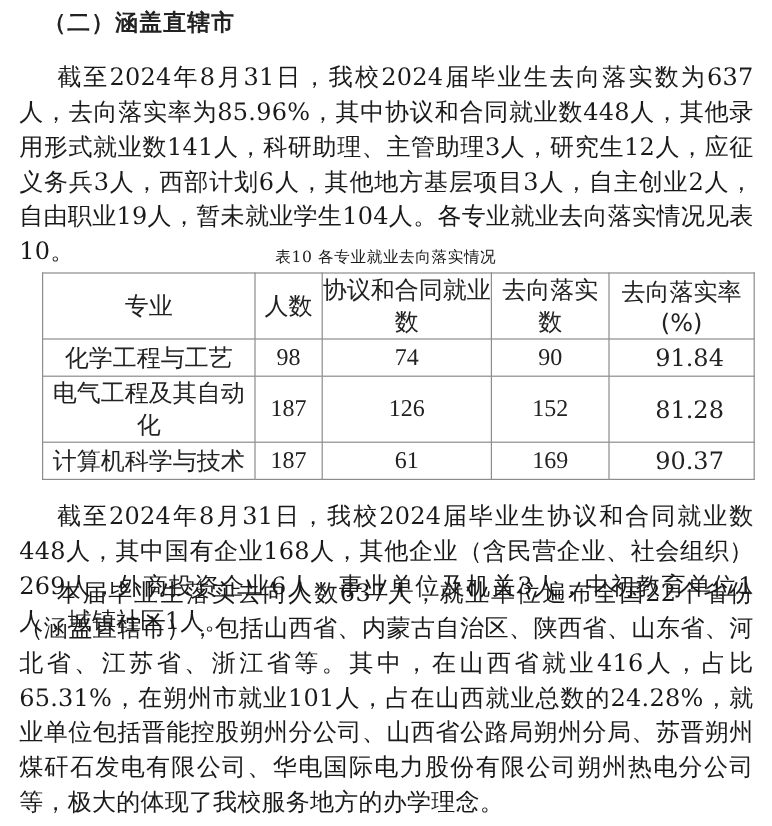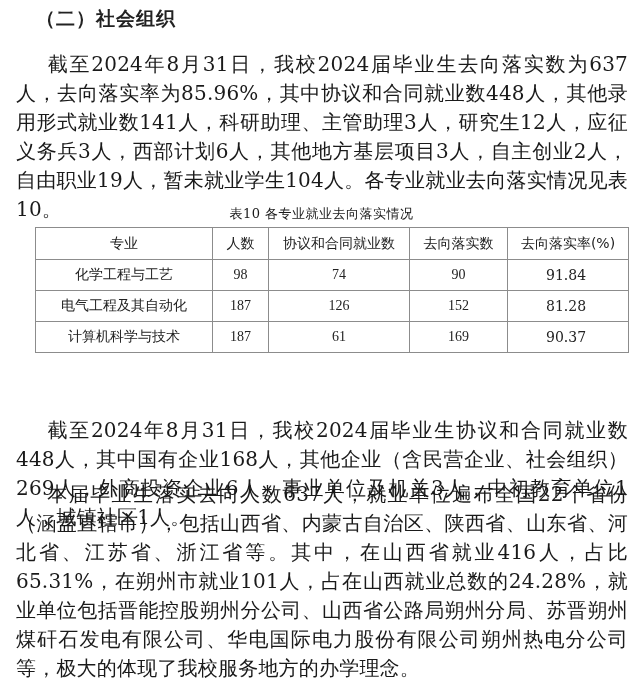--- a/index.html
+++ b/index.html
@@ -19,40 +19,40 @@
     letter-spacing: 0.2px;
   }
   .para .indent { display: inline-block; width: 30px; }
   .p1 { top: 50px; }
   .caption {
     position: absolute; left: 0; width: 643px; top: 205px;
     text-align: center; font-size: 13px; letter-spacing: 0.5px;
   }
   table.data {
     position: absolute; left: 35px; top: 227px;
-    border-collapse: collapse; font-size: 14px;
+    border-collapse: collapse; font-size: 20px;
     font-family: "DejaVu Sans", "Liberation Sans", sans-serif;
     padding-left: 20px;
   }
   table.data td, table.data th {
     border: 1px solid #8c8c8c; text-align: center; font-weight: normal;
     padding: 0; height: 30px; color: #222;
   }
   table.data th { height: 31px; }
   table.data tr.total td { height: 28px; }
   table.data td.num { font-family: Liberation Serif, serif; }
   table.data td.pct { text-align: left; padding-left: 38px; font-family: "DejaVu Serif", "Liberation Serif", serif; }
   .c1 { width: 176px; } .c2 { width: 55px; } .c3 { width: 140px; } .c4 { width: 97px; } .c5 { width: 120px; }
   .p2 { top: 416px; }
   .p3 { top: 480px; }
 </style>
 </head>
 <body>
 
-<div class="heading">（二）社会组织</div>
+<div class="heading">（二）涵盖直辖市</div>
 
 <div class="para p1"><span class="indent"></span><span>截至2024年8月31日，我校2024届毕业生去向落实数为637人，去向落实率为85.96%，其中协议和合同就业数448人，其他录用形式就业数141人，科研助理、主管助理3人，研究生12人，应征义务兵3人，西部计划6人，其他地方基层项目3人，自主创业2人，自由职业19人，暂未就业学生104人。各专业就业去向落实情况见表10。</span></div>
 
 <div class="caption">表10 各专业就业去向落实情况</div>
 
 <table class="data">
   <tbody>
       <tr>
     <th class="c1">专业</th>
     <th class="c2">人数</th>

